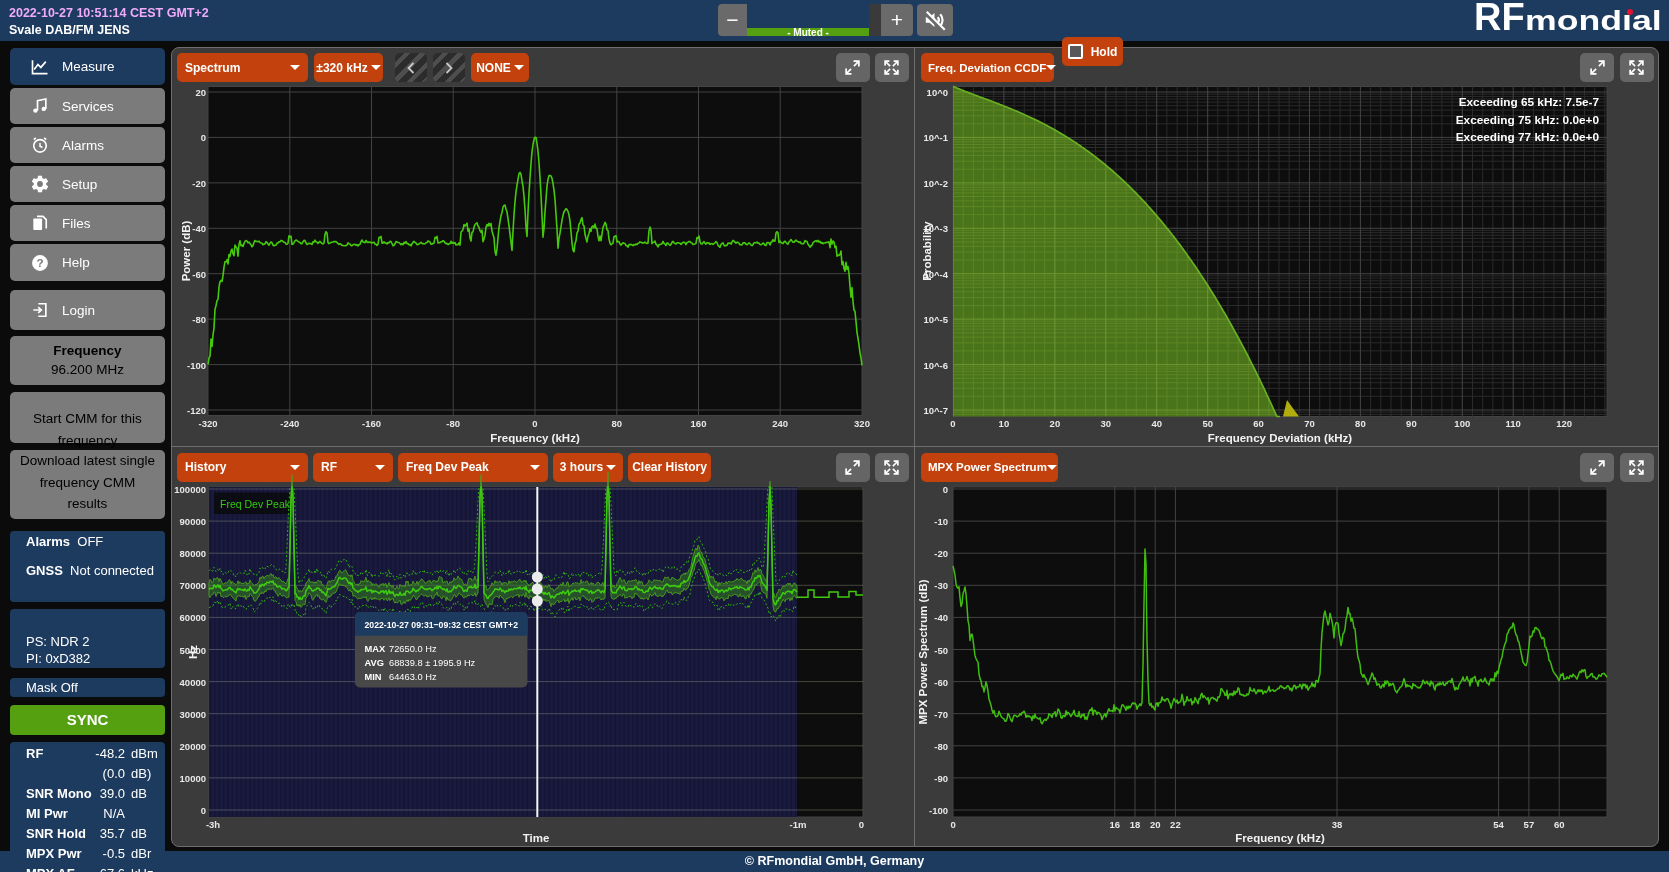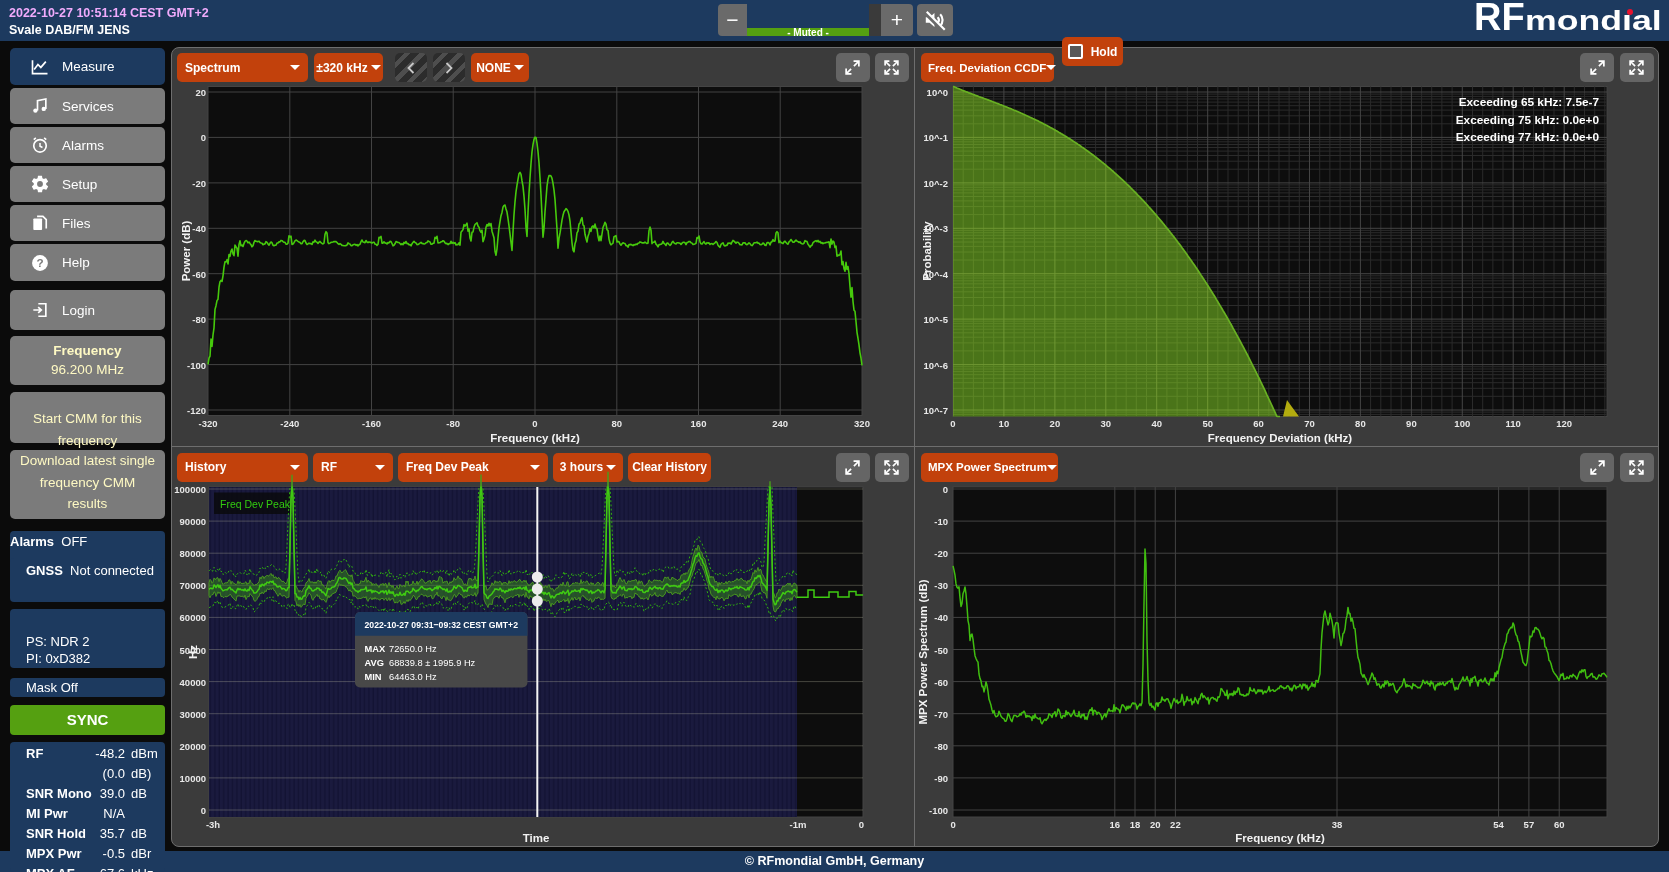--- a/index.html
+++ b/index.html
@@ -9,21 +9,21 @@
 #vsep { position:absolute; left:914px; top:47px; width:1px; height:800px; background:#6e6e6e; }
 #hsep { position:absolute; left:171px; top:446px; width:1488px; height:1px; background:#6e6e6e; }
 .tbtn { position:absolute; height:29px; background:#c2410c; border-radius:5px; color:#fff; font-size:12px; font-weight:bold; display:flex; align-items:center; white-space:nowrap; }
 .caret { width:0; height:0; border-left:5px solid transparent; border-right:5px solid transparent; border-top:5px solid #fff; flex:none; }
 .ibtn { position:absolute; width:34px; height:29px; background:#656565; border-radius:5px; display:flex; align-items:center; justify-content:center; }
 .skipbtn { position:absolute; width:32px; height:29px; border-radius:5px; display:flex; align-items:center; justify-content:center; background:repeating-linear-gradient(135deg,#2c2c2c 0 6.5px,#4e4e4e 6.5px 11px); }
 .sbtn { position:absolute; left:10px; width:155px; background:#7b7b7b; border-radius:5px; color:#fff; display:flex; align-items:center; }
 .sbtn .ic { width:20px; margin-left:20px; display:flex; }
 .sbtn .lb { margin-left:12px; font-size:13.5px; }
 .nblk { position:absolute; left:10px; width:155px; background:#1d3a5f; border-radius:4px; color:#fff; font-size:13px; }
-.gblk { position:absolute; left:10px; width:155px; background:#7b7b7b; border-radius:5px; color:#fef9c3; font-size:13.5px; text-align:center; }
+.gblk { position:absolute; left:10px; width:155px; background:#7b7b7b; border-radius:5px; color:#000000; font-size:13.5px; text-align:center; }
 </style></head>
 <body>
 <div id="footer">© RFmondial GmbH, Germany</div>
 <div id="topbar">
   <div class="abs" style="left:9px;top:6px;color:#f0abfc;font-size:12.5px;font-weight:bold;">2022-10-27 10:51:14 CEST GMT+2</div>
   <div class="abs" style="left:9px;top:23px;color:#fff;font-size:12.5px;font-weight:bold;">Svale DAB/FM JENS</div>
   <div class="abs" style="left:718px;top:4px;height:32px;width:195px;border-radius:4px;overflow:hidden;display:flex;">
     <div style="width:31px;background:#6a6a6a;color:#fff;display:flex;align-items:center;justify-content:center;font-size:21px;">−</div>
     <div style="width:132px;background:#55a011;color:#fff;display:flex;align-items:center;justify-content:center;font-size:10px;font-weight:bold;margin-top:24px;">- Muted -</div>
     <div style="width:12.5px;background:#3a3a3a;"></div>
@@ -106,21 +106,21 @@
       </svg>
     </span>
     <span class="lb">Login</span>
   </div>
 <div class="gblk" style="top:336px;height:49px;padding-top:7px;">
     <div style="font-weight:bold;">Frequency</div>
     <div style="margin-top:4px;">96.200 MHz</div>
   </div>
 <div class="gblk" style="top:392px;height:51px;padding-top:16px;line-height:21.5px;">Start CMM for this<br>frequency</div>
 <div class="gblk" style="top:450px;height:69px;line-height:21.5px;">Download latest single<br>frequency CMM<br>results</div>
-<div class="nblk" style="top:531px;height:34px;line-height:22px;"><b>Alarms</b>&nbsp; OFF</div>
+<div class="nblk" style="top:531px;height:34px;line-height:22px;padding-left:16px;"><b>Alarms</b>&nbsp; OFF</div>
 <div class="nblk" style="top:558px;height:44px;padding:5px 0 0 16px;"><b>GNSS</b>&nbsp; Not connected</div>
 <div class="nblk" style="top:609px;height:59px;padding:24px 0 0 16px;line-height:17px;">PS: NDR 2<br>PI: 0xD382</div>
 <div class="nblk" style="top:678px;height:19px;line-height:19px;padding-left:16px;">Mask Off</div>
 <div class="abs" style="left:10px;top:705px;width:155px;height:30px;background:#55a011;border-radius:4px;color:#fff;font-size:15px;font-weight:bold;text-align:center;line-height:30px;">SYNC</div>
 <div class="nblk" style="top:742px;height:130px;font-size:13px;z-index:2;">
 <div style="position:absolute;left:16px;top:4px;font-weight:bold;">RF</div>
     <div style="position:absolute;left:0;width:115px;top:4px;text-align:right;">-48.2</div>
     <div style="position:absolute;left:121px;top:4px;">dBm</div>
 <div style="position:absolute;left:16px;top:24px;font-weight:bold;"></div>
     <div style="position:absolute;left:0;width:115px;top:24px;text-align:right;">(0.0</div>

